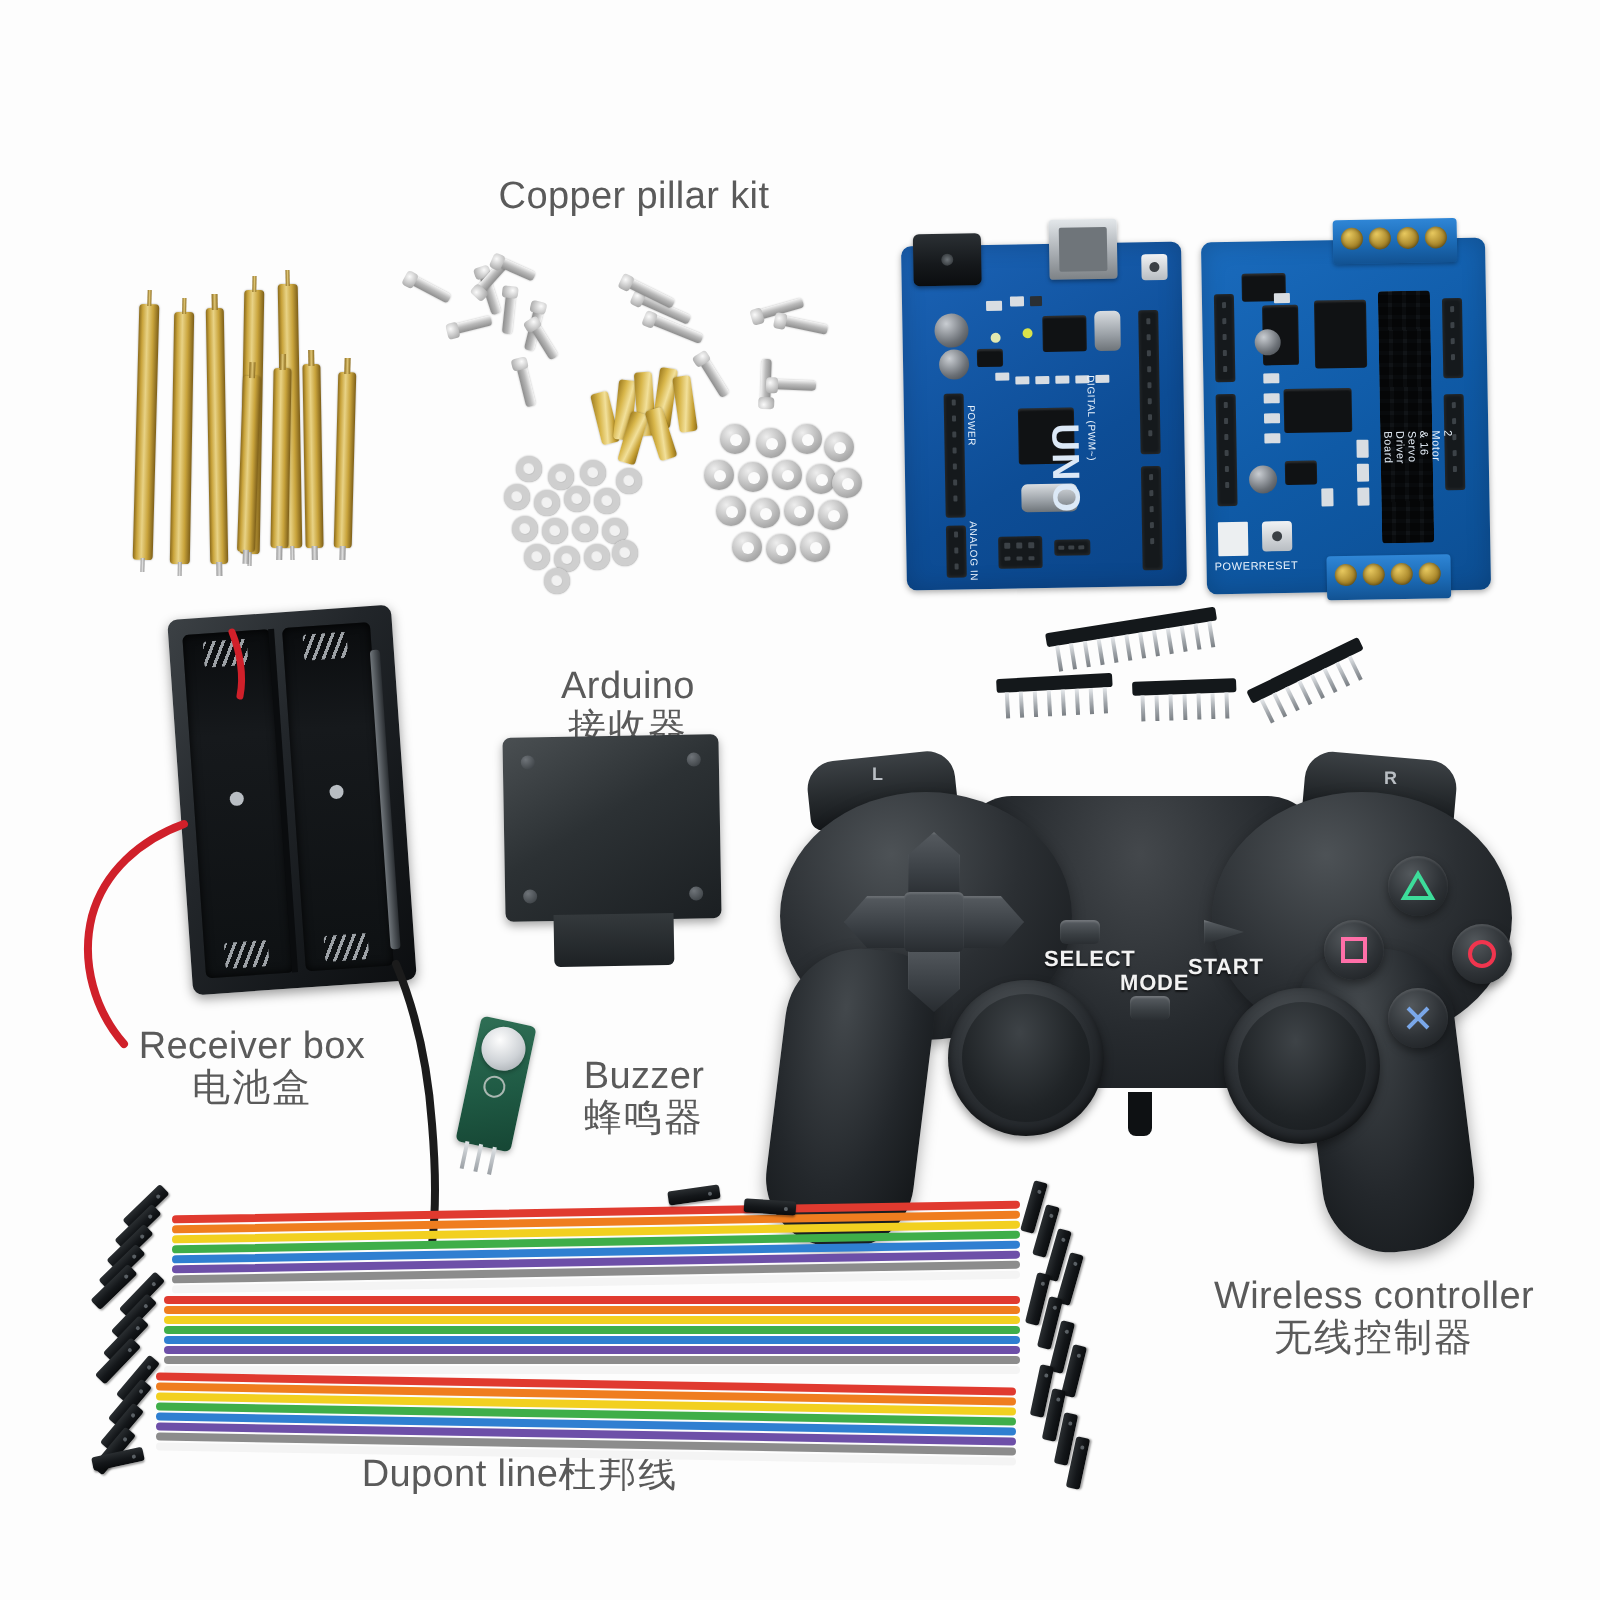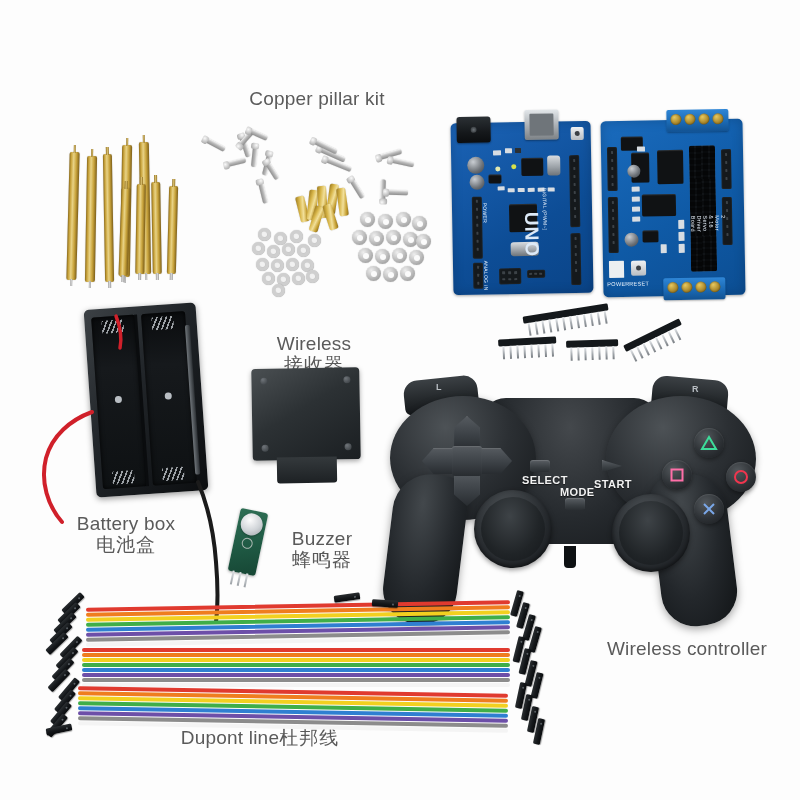--- a/index.html
+++ b/index.html
@@ -301,36 +301,37 @@
 
 <div id="stage">
 
 
   <div class="label" style="left:243px; top:88px; width:148px;">
     <span class="en">Copper pillar kit</span>
   </div>
 
 
   <div class="label" style="left:262px; top:333px; width:104px;">
-    <span class="en">Wireless</span>
+    <span class="en">Arduino</span>
     <span class="zh">接收器</span>
   </div>
 
   <div class="label" style="left:64px; top:513px; width:124px;">
-    <span class="en">Battery box</span>
+    <span class="en">Receiver box</span>
     <span class="zh">电池盒</span>
   </div>
 
   <div class="label" style="left:281px; top:528px; width:82px;">
     <span class="en">Buzzer</span>
     <span class="zh">蜂鸣器</span>
   </div>
 
   <div class="label" style="left:604px; top:638px; width:166px;">
     <span class="en">Wireless controller</span>
+    <span class="zh">无线控制器</span>
   </div>
 
   <div class="label inline" style="left:178px; top:727px; width:164px;">
     <span class="en">Dupont line</span><span class="zh">杜邦线</span>
   </div>
 
   <div class="part" style="left:60px; top:140px; width:130px; height:150px;">
     <div class="pillar" style="left:8px;  top:12px; width:10px; height:128px; transform:rotate(1.5deg);"></div>
     <div class="pillar" style="left:26px; top:16px; width:10px; height:126px; transform:rotate(1deg);"></div>
     <div class="pillar" style="left:44px; top:14px; width:9px;  height:128px; transform:rotate(-1deg);"></div>

